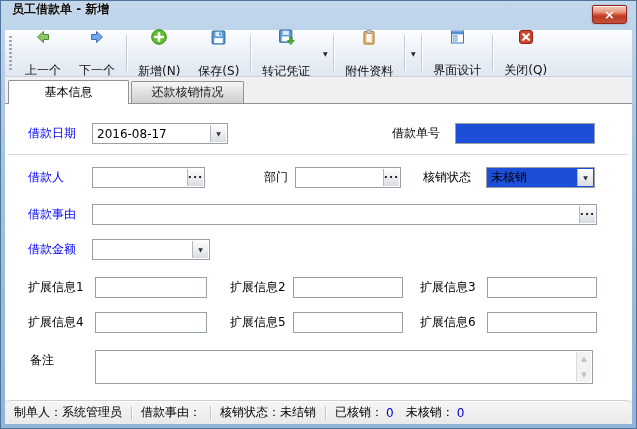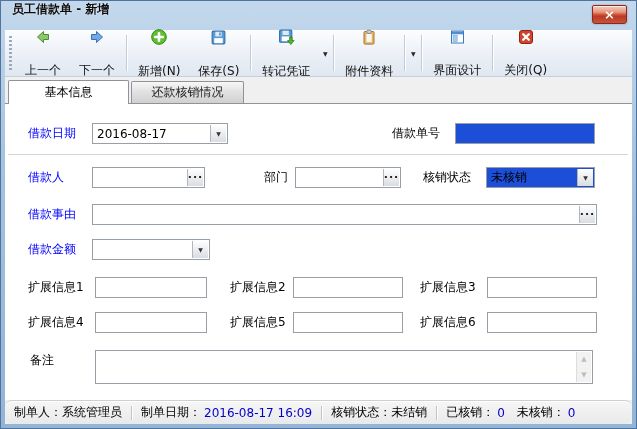--- a/index.html
+++ b/index.html
@@ -278,22 +278,21 @@
           <span>▲</span>
           <span>▼</span>
         </div>
       </div>
     </div>
 
     <div class="statusbar">
       <span class="nowrap">制单人：</span>
         <span class="nowrap">系统管理员</span>
       <div class="ssep"></div>
-      <span class="nowrap">制单日期：</span>
-        <span class="sval nowrap">2016-08-17 16:09</span>
+      <span class="nowrap">借款事由：</span>
       <div class="ssep"></div>
       <span class="nowrap">核销状态：</span>
         <span class="nowrap">未结销</span>
       <div class="ssep"></div>
       <span class="nowrap">已核销：</span>
         <span class="sval nowrap">0</span>
       <div class="sgap"></div>
       <span class="nowrap">未核销：</span>
         <span class="sval nowrap">0</span>
     </div>

